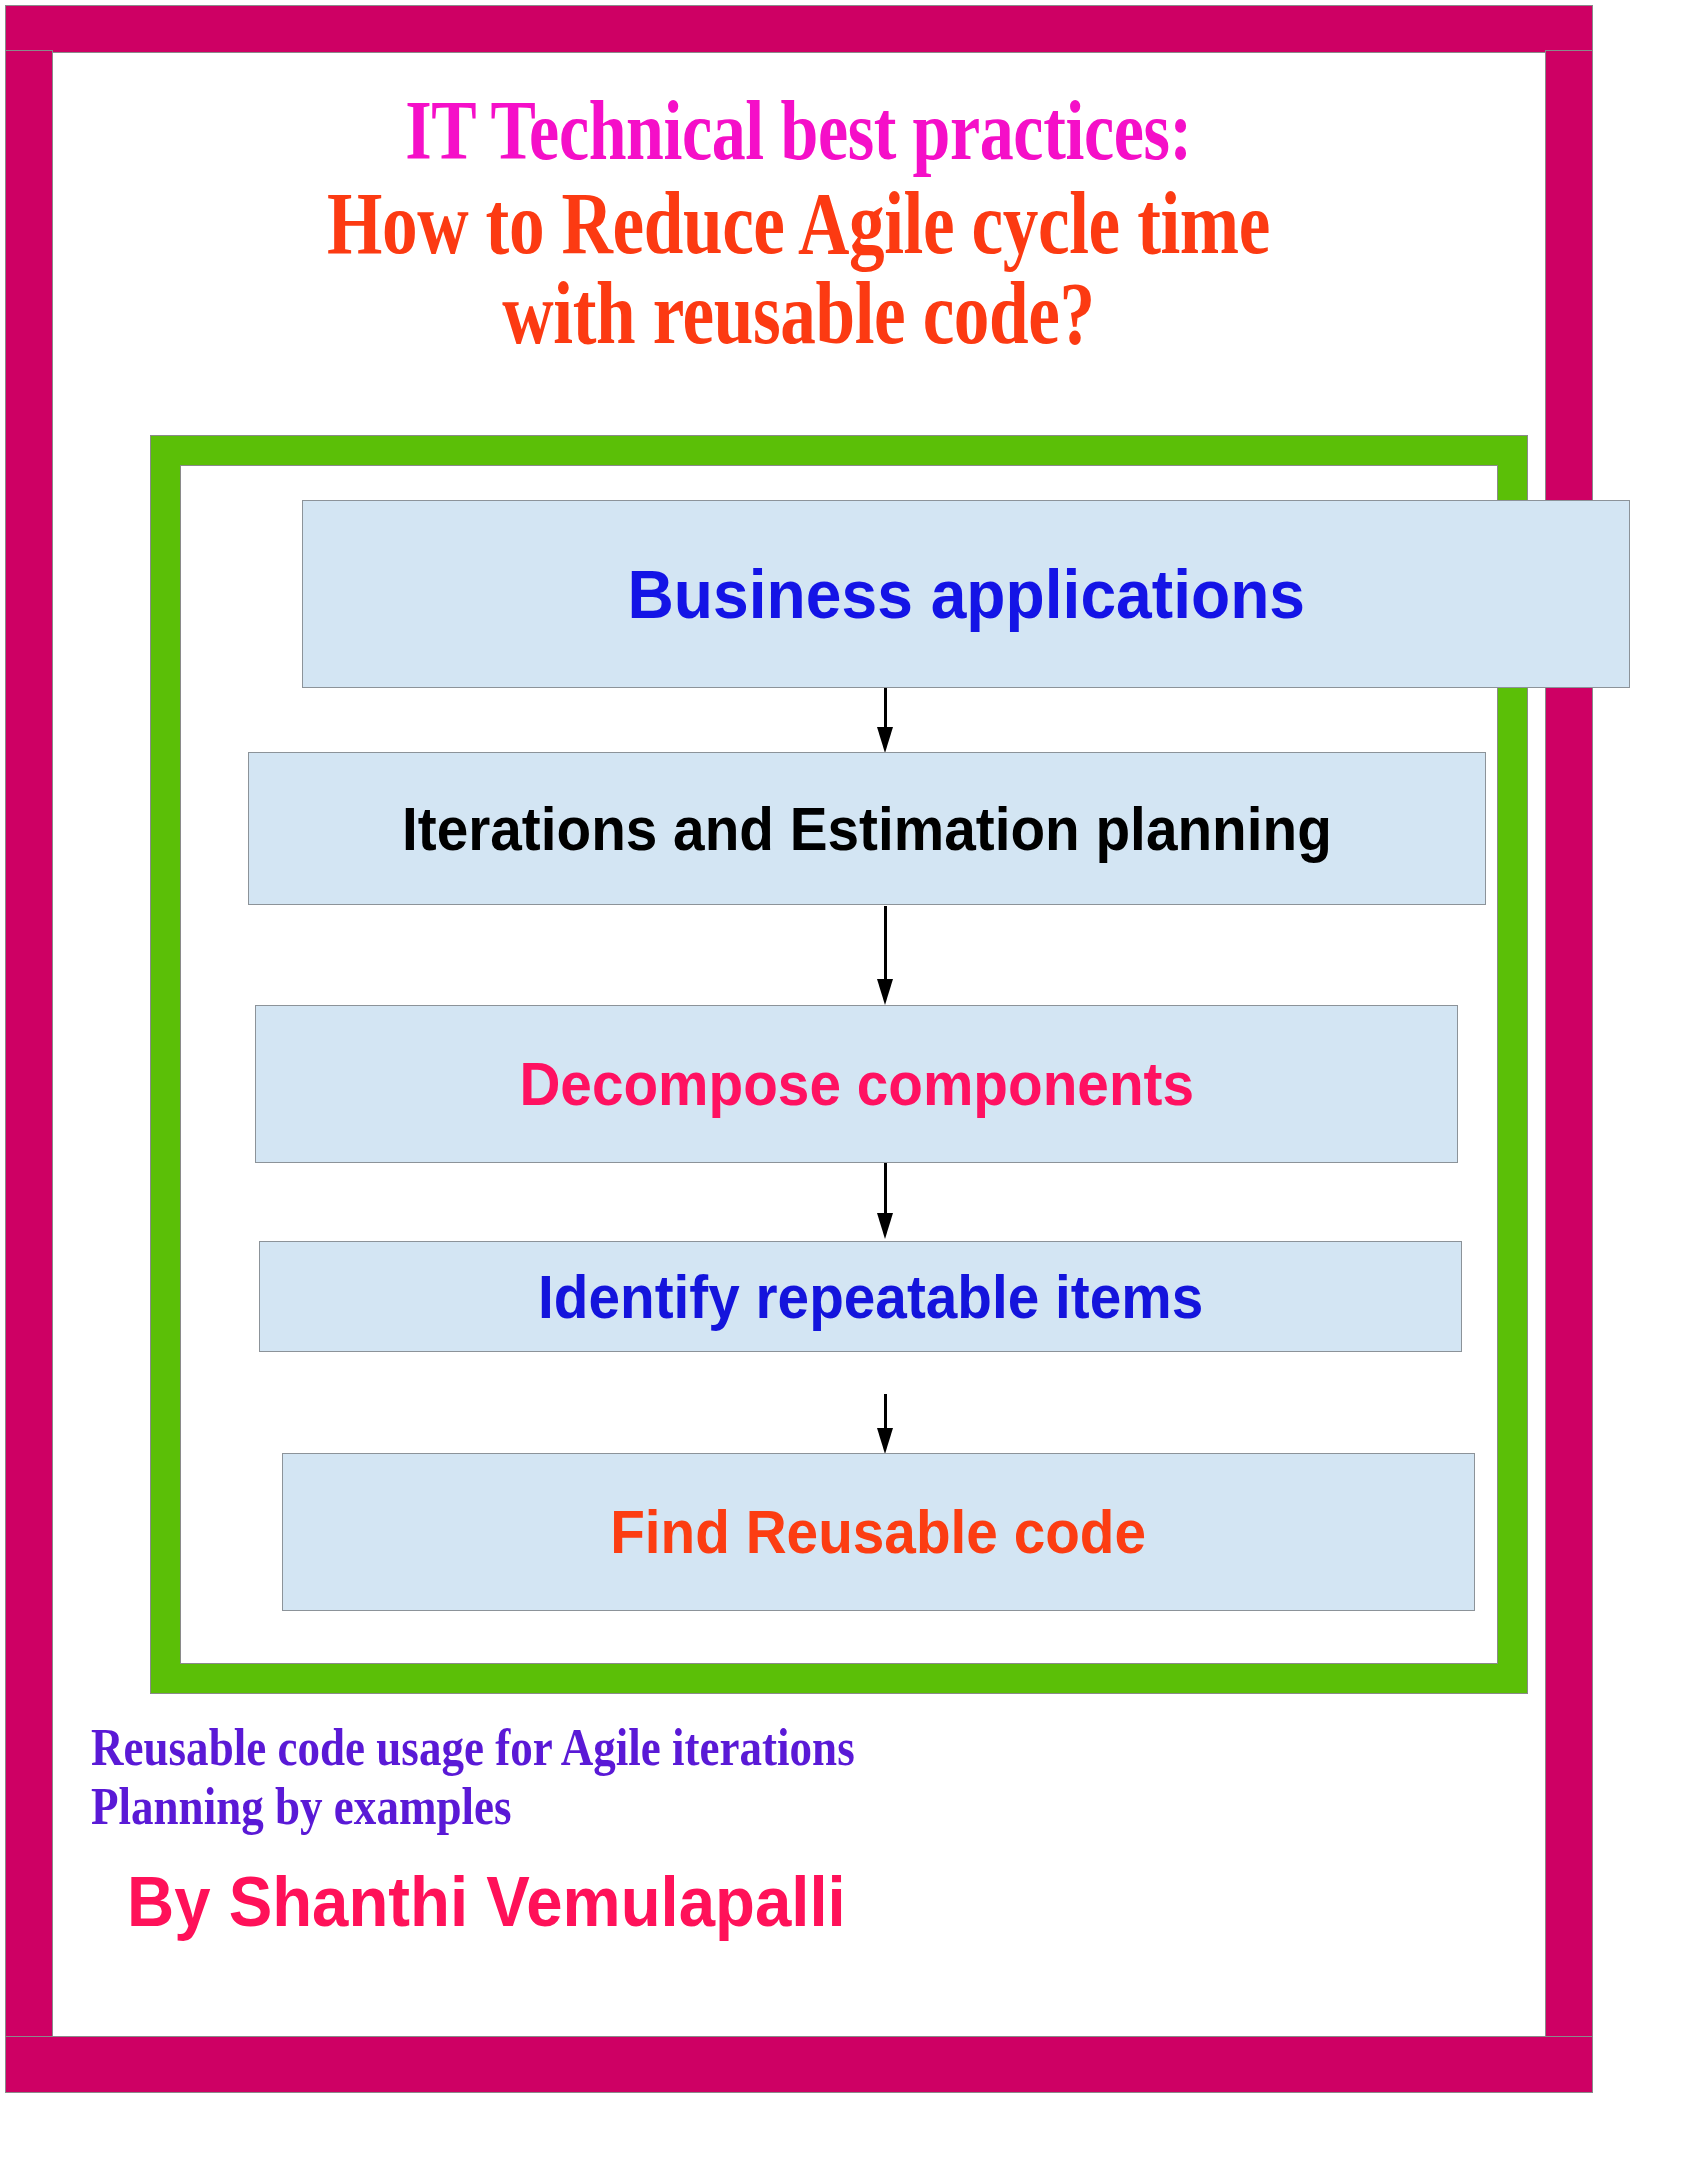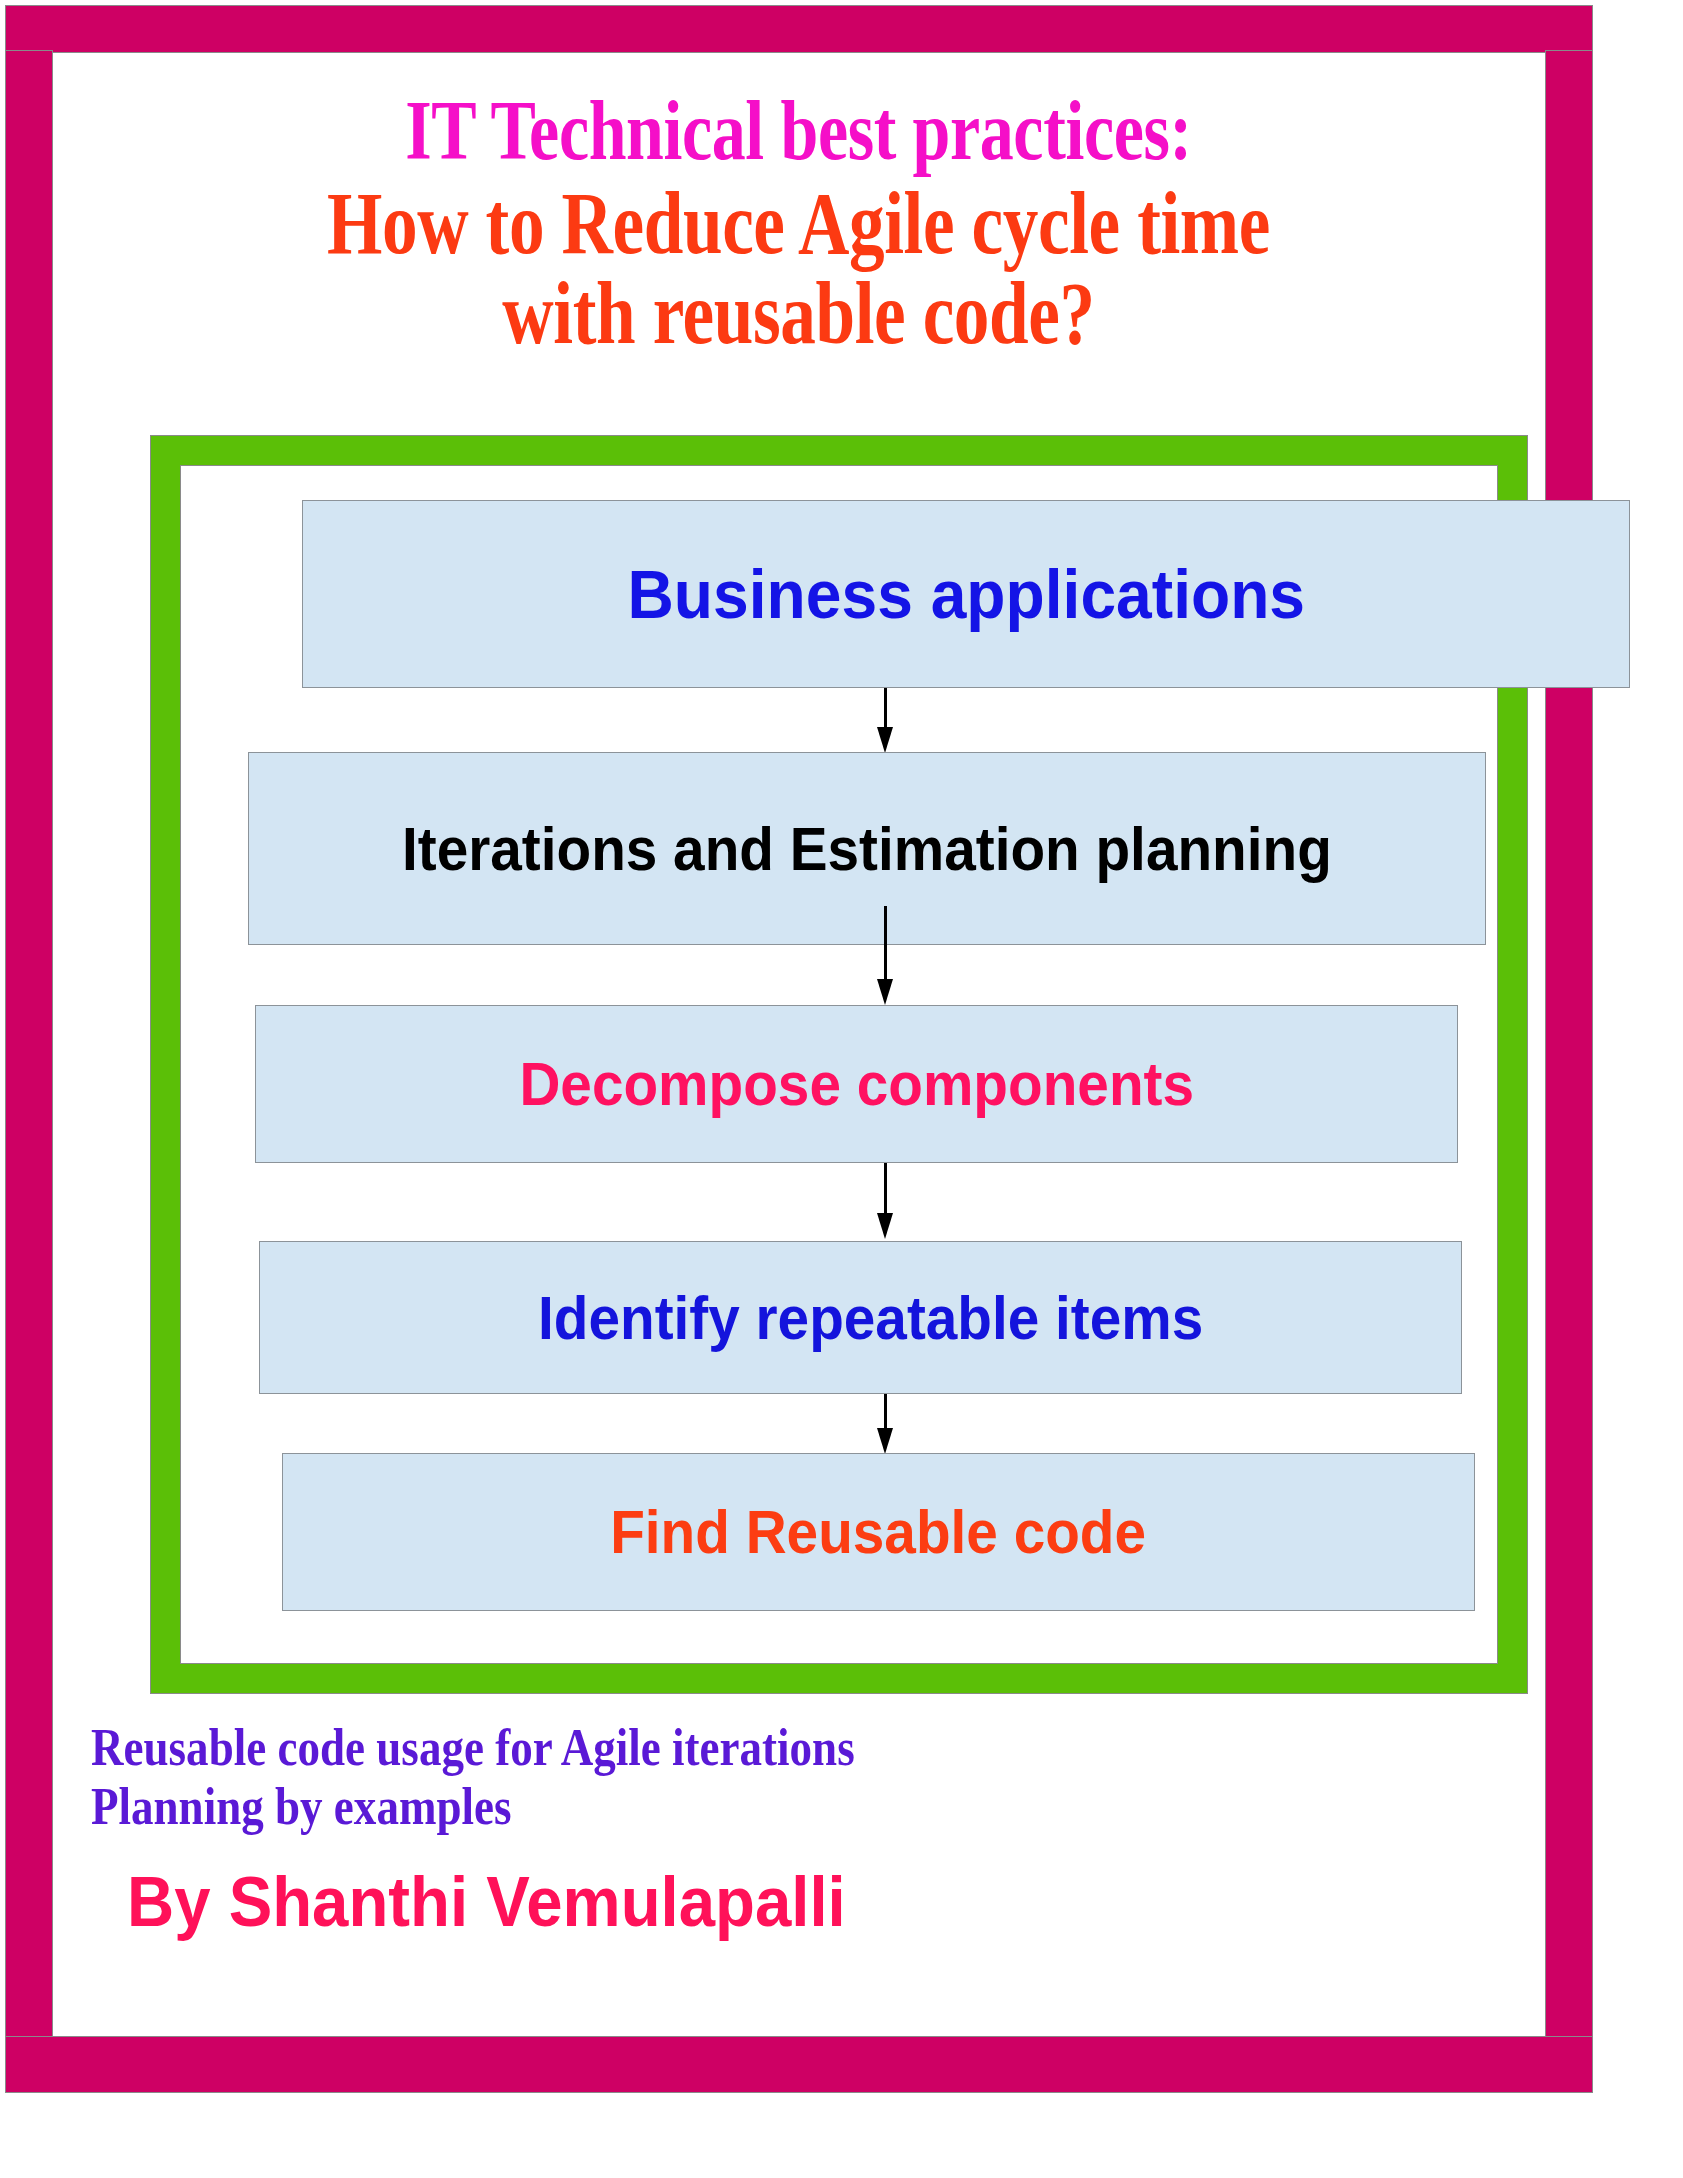--- a/index.html
+++ b/index.html
@@ -30,25 +30,25 @@
   #chart-inner{position:absolute;left:30px;top:30px;right:30px;bottom:30px;background:#fff;
                outline:1px solid #8a8a8a;}
 
   .flow-box{position:absolute;background:#d3e5f3;border:1px solid #8c9399;
             box-sizing:border-box;display:flex;align-items:center;justify-content:center;}
   .flow-label{font-family:"Liberation Sans",sans-serif;font-weight:bold;
               white-space:nowrap;transform:scaleX(.93);}
 
   #box-1{left:302px;top:500px;width:1328px;height:188px;}
   #box-1 .flow-label{font-size:69px;color:#1414e6;}
-  #box-2{left:248px;top:752px;width:1238px;height:193px;}
+  #box-2{left:248px;top:752px;width:1238px;height:153px;}
   #box-2 .flow-label{font-size:61px;color:#000000;}
   #box-3{left:255px;top:1005px;width:1203px;height:158px;}
   #box-3 .flow-label{font-size:61px;color:#ff1161;}
-  #box-4{left:259px;top:1241px;width:1203px;height:153px;padding-left:20px;}
+  #box-4{left:259px;top:1241px;width:1203px;height:111px;padding-left:20px;}
   #box-4 .flow-label{font-size:61px;color:#1414dc;}
   #box-5{left:282px;top:1453px;width:1193px;height:158px;}
   #box-5 .flow-label{font-size:61px;color:#fc3d12;}
 
   
   .arrow{position:absolute;left:877px;width:16px;}
   .arrow .shaft{position:absolute;left:7px;top:0;width:3px;background:#000;}
   .arrow .head{position:absolute;left:0;width:0;height:0;
                border-left:8px solid transparent;border-right:8px solid transparent;
                border-top:26px solid #000;}

